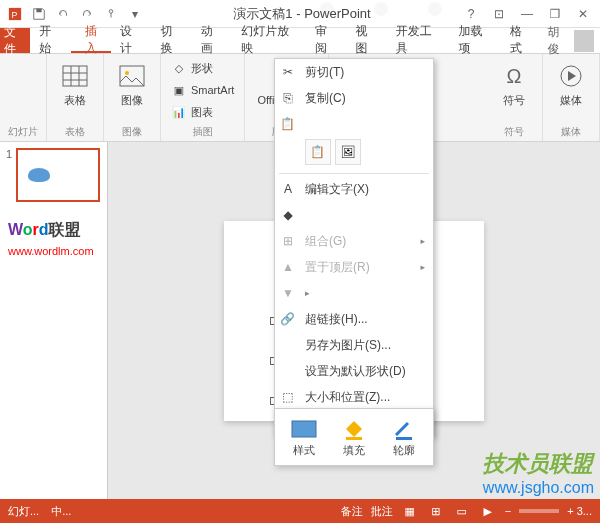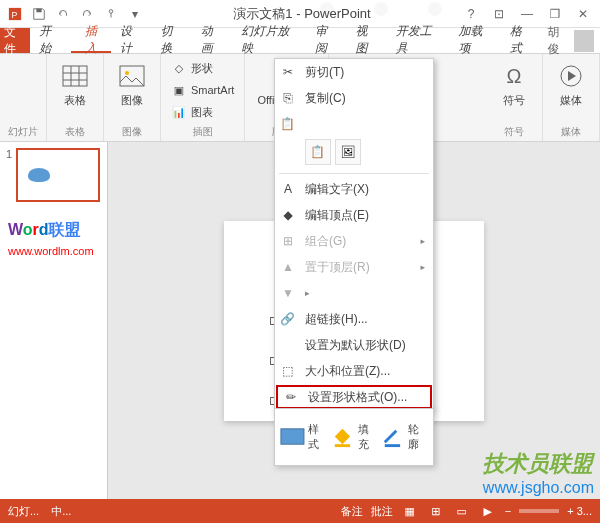--- a/index.html
+++ b/index.html
@@ -10,21 +10,21 @@
 .qat { display: flex; gap: 2px; }
 .qat-btn { width: 22px; height: 22px; display: flex; align-items: center; justify-content: center; color: #666; }
 .qat-btn svg { width: 14px; height: 14px; }
 .title-center { flex: 1; text-align: center; color: #444; font-size: 13px; }
 .title-controls { display: flex; gap: 2px; }
 .title-ctrl { width: 26px; height: 22px; display: flex; align-items: center; justify-content: center; color: #666; }
 
 
 .ribbon-tabs { height: 26px; display: flex; align-items: stretch; background: #fff; border-bottom: 1px solid #d4d4d4; }
 .file-tab { background: #d24726; color: #fff; padding: 0 4px; display: flex; align-items: center; font-size: 12px; }
-.tab { padding: 0 9px; display: flex; align-items: center; color: #444; cursor: pointer; border-bottom: 2px solid transparent; font-style: italic; }
+.tab { padding: 0 9px; display: flex; align-items: center; color: #444; cursor: pointer; border-bottom: 2px solid transparent; }
 .tab.active { border-bottom-color: #d24726; color: #d24726; text-align: center; }
 .user-name { margin-left: auto; padding: 0 6px; display: flex; align-items: center; color: #666; font-size: 12px; }
 .user-avatar { width: 22px; height: 22px; background: #ccc; margin-left: 4px; }
 
 
 .ribbon { height: 88px; background: #f5f5f5; border-bottom: 1px solid #d4d4d4; display: flex; }
 .ribbon-group { padding: 4px 8px 2px; border-right: 1px solid #e0e0e0; display: flex; flex-direction: column; align-items: center; }
 .ribbon-group-label { font-size: 10px; color: #888; margin-top: auto; }
 .big-btn { display: flex; flex-direction: column; align-items: center; gap: 2px; padding: 2px 4px; }
 .big-btn .icon { width: 32px; height: 32px; display: flex; align-items: center; justify-content: center; }
@@ -42,38 +42,38 @@
 .thumb-cloud { position: absolute; left: 10px; top: 18px; width: 22px; height: 14px; background: #5b9bd5; border-radius: 50% 50% 40% 40%; }
 .canvas-area { flex: 1; position: relative; background: #e8e8e8; display: flex; align-items: center; justify-content: center; }
 .slide-canvas { width: 260px; height: 200px; background: #fff; box-shadow: 0 2px 6px rgba(0,0,0,0.2); position: relative; }
 .cloud-shape { position: absolute; left: 50px; top: 100px; width: 120px; height: 80px; }
 .cloud-shape svg { width: 100%; height: 100%; }
 .sel-handle { position: absolute; width: 8px; height: 8px; background: #fff; border: 1px solid #666; }
 
 
 .watermark { position: absolute; left: 8px; top: 220px; font-size: 16px; font-weight: bold; z-index: 5; }
 .wm-w { color: #7030a0; } .wm-o { color: #00b050; } .wm-r { color: #ff0000; } .wm-d { color: #0070c0; }
-.wm-text { color: #3b82f6; margin-top: 40px; }
+.wm-text { color: #404040; margin-top: 40px; }
 .wm-url { font-size: 11px; color: #ff0000; font-weight: normal; }
 
 
 .context-menu { position: absolute; left: 274px; top: 58px; width: 160px; background: #fff; border: 1px solid #ccc; box-shadow: 2px 2px 6px rgba(0,0,0,0.25); z-index: 20; font-size: 12px; }
 .cm-item { height: 26px; display: flex; align-items: center; padding: 0 8px 0 4px; gap: 8px; color: #444; }
 .cm-item.disabled { color: #b0b0b0; }
 .cm-item.highlight { border: 2px solid #c00; margin: 1px; height: 24px; }
 .cm-icon { width: 18px; height: 18px; display: flex; align-items: center; justify-content: center; }
 .cm-label { flex: 1; }
 .cm-arrow { color: #888; font-size: 9px; }
 .cm-sep { height: 1px; background: #e0e0e0; margin: 2px 4px; }
 .cm-paste-row { display: flex; gap: 4px; padding: 2px 8px 6px 30px; }
 .cm-paste-btn { width: 26px; height: 26px; border: 1px solid #ddd; background: #fafafa; display: flex; align-items: center; justify-content: center; }
 
 
 .bottom-tb { position: absolute; left: 274px; top: 408px; width: 160px; height: 58px; background: #fff; border: 1px solid #ccc; box-shadow: 2px 2px 6px rgba(0,0,0,0.2); z-index: 20; display: flex; justify-content: space-around; align-items: center; padding: 4px; }
-.btb-item { display: flex; flex-direction: row; align-items: center; gap: 2px; font-size: 11px; color: #444; }
+.btb-item { display: flex; flex-direction: column; align-items: center; gap: 2px; font-size: 11px; color: #444; }
 .btb-icon { width: 28px; height: 24px; display: flex; align-items: center; justify-content: center; }
 
 
 .statusbar { position: absolute; bottom: 0; left: 0; right: 0; height: 24px; background: #d24726; color: #fff; display: flex; align-items: center; font-size: 11px; padding: 0 8px; gap: 12px; }
 .sb-right { margin-left: auto; display: flex; align-items: center; gap: 8px; }
 .sb-icon { width: 18px; height: 18px; display: flex; align-items: center; justify-content: center; }
 
 
 .corner-logo { position: absolute; right: 6px; bottom: 26px; z-index: 30; font-size: 22px; font-weight: bold; font-style: italic; margin-top: 15px; }
 .cl-green { color: #7cb342; }
@@ -285,39 +285,42 @@
     <div class="cm-paste-btn">📋</div>
     <div class="cm-paste-btn">🖼</div>
   </div>
   <div class="cm-sep"></div>
   <div class="cm-item">
       <div class="cm-icon">A</div>
       <div class="cm-label">编辑文字(X)</div>
     </div>
   <div class="cm-item">
       <div class="cm-icon">◆</div>
-      <div class="cm-label">编辑顶点(E)</div>
     </div>
   <div class="cm-item disabled">
       <div class="cm-icon">⊞</div>
       <div class="cm-label">组合(G)</div>
       <div class="cm-arrow">▸</div>
     </div>
   <div class="cm-item disabled">
       <div class="cm-icon">▲</div>
       <div class="cm-label">置于顶层(R)</div>
       <div class="cm-arrow">▸</div>
     </div>
   <div class="cm-item disabled">
       <div class="cm-icon">▼</div>
       <div class="cm-arrow">▸</div>
     </div>
   <div class="cm-item">
       <div class="cm-icon">🔗</div>
       <div class="cm-label">超链接(H)...</div>
+    </div>
+  <div class="cm-item">
+      <div class="cm-icon"></div>
+      <div class="cm-label">另存为图片(S)...</div>
     </div>
   <div class="cm-item">
       <div class="cm-icon"></div>
       <div class="cm-label">设置为默认形状(D)</div>
     </div>
   <div class="cm-item">
       <div class="cm-icon">⬚</div>
       <div class="cm-label">大小和位置(Z)...</div>
     </div>
   <div class="cm-item highlight">

